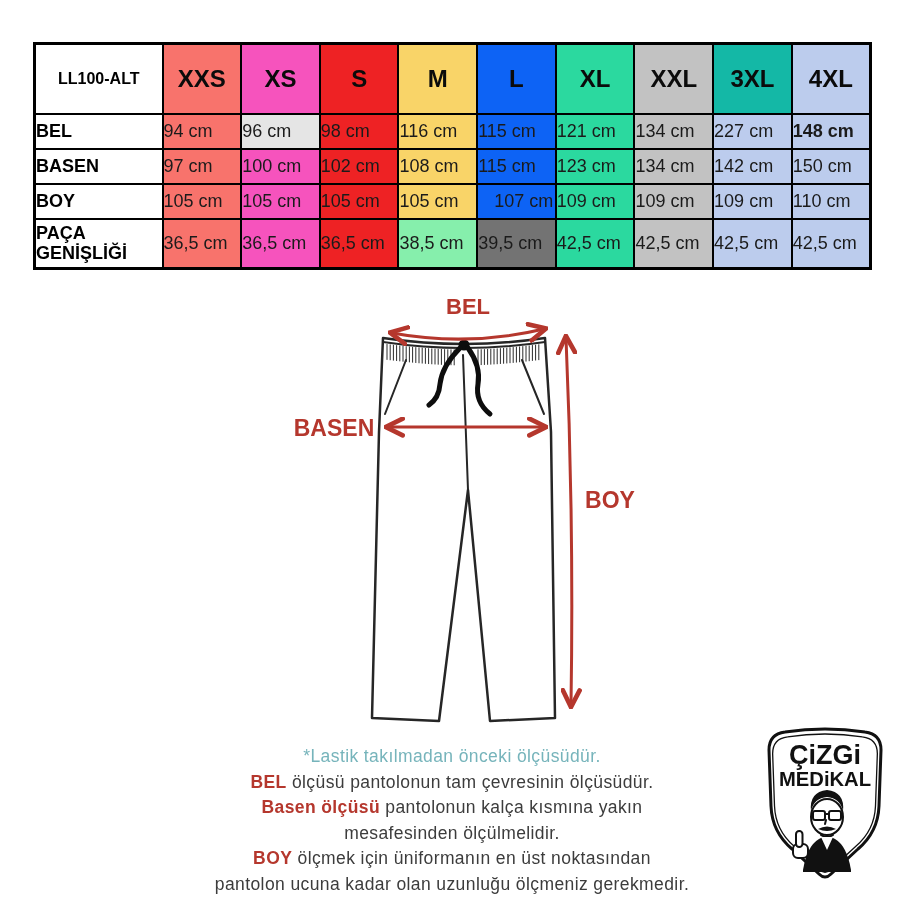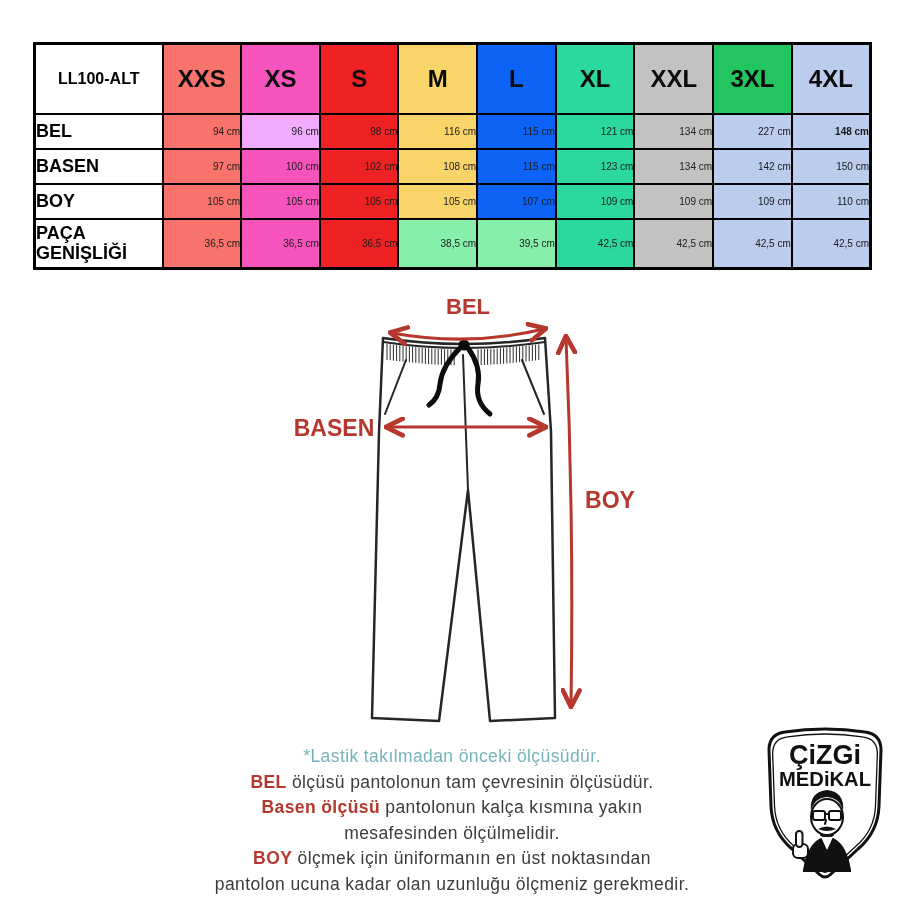--- a/index.html
+++ b/index.html
@@ -9,21 +9,21 @@
   .size-table{position:absolute;left:33px;top:42px;width:839px;border-collapse:collapse;table-layout:fixed;background:#fff;}
   .size-table th,.size-table td{border:2px solid #000;padding:0;overflow:hidden;}
   .size-table{border:3px solid #000;}
   .size-table col.label-col{width:128px;}
   tr.header-row{height:70px;}
   tr.data-row{height:35px;}
   tr.data-row-tall{height:50px;}
   .model-cell{font-size:16px;font-weight:bold;text-align:center;background:#fff;color:#000;}
   .size-header{font-size:24px;font-weight:bold;text-align:center;color:#0b0b0b;}
   .row-label{font-size:18px;font-weight:bold;text-align:left;padding-left:5px;background:#fff;color:#000;line-height:1.15;}
-  .size-cell{font-size:10px;text-align:right;color:#1b1b1b;}
+  .size-cell{font-size:18px;text-align:left;color:#1b1b1b;}
 
   
   .diagram{position:absolute;left:282px;top:292px;}
 
   
   .notes{position:absolute;left:112px;top:744px;width:680px;text-align:center;
          font-size:17.5px;line-height:25.5px;color:#3c3c3c;letter-spacing:0.4px;}
   .note-line{white-space:nowrap;}
   .note-red{font-weight:bold;}
   .note-teal{}
@@ -41,27 +41,27 @@
   <tbody>
       <tr class="header-row">
         <th class="model-cell">LL100-ALT</th>
         <th class="size-header" style="background: rgb(248, 115, 108);">XXS</th>
         <th class="size-header" style="background: rgb(246, 83, 189);">XS</th>
         <th class="size-header" style="background: rgb(238, 34, 36);">S</th>
         <th class="size-header" style="background: rgb(249, 212, 104);">M</th>
         <th class="size-header" style="background: rgb(13, 99, 245);">L</th>
         <th class="size-header" style="background: rgb(43, 217, 159);">XL</th>
         <th class="size-header" style="background: rgb(194, 194, 194);">XXL</th>
-        <th class="size-header" style="background: #22c55e; margin-left: 34px;">3XL</th>
+        <th class="size-header" style="background: #14b8a6; margin-left: 34px;">3XL</th>
         <th class="size-header" style="background: rgb(188, 204, 237);">4XL</th>
       </tr>
       <tr class="data-row">
         <th class="row-label">BEL</th>
         <td class="size-cell" style="background: rgb(248, 115, 108);">94 cm</td>
-        <td class="size-cell" style="background: #f0abfc; padding-left: 20px;">96 cm</td>
+        <td class="size-cell" style="background: #e5e5e5;">96 cm</td>
         <td class="size-cell" style="background: rgb(238, 34, 36);">98 cm</td>
         <td class="size-cell" style="background: rgb(249, 212, 104);">116 cm</td>
         <td class="size-cell" style="background: rgb(13, 99, 245);">115 cm</td>
         <td class="size-cell" style="background: rgb(43, 217, 159);">121 cm</td>
         <td class="size-cell" style="background: rgb(194, 194, 194);">134 cm</td>
         <td class="size-cell" style="background: rgb(188, 204, 237);">227 cm</td>
         <td class="size-cell" style="background: rgb(188, 204, 237); font-weight: bold;">148 cm</td>
       </tr>
       <tr class="data-row">
         <th class="row-label">BASEN</th>
@@ -86,21 +86,21 @@
         <td class="size-cell" style="background: rgb(194, 194, 194);">109 cm</td>
         <td class="size-cell" style="background: rgb(188, 204, 237);">109 cm</td>
         <td class="size-cell" style="background: rgb(188, 204, 237);">110 cm</td>
       </tr>
       <tr class="data-row-tall">
         <th class="row-label">PAÇA GENİŞLİĞİ</th>
         <td class="size-cell" style="background: rgb(248, 115, 108);">36,5 cm</td>
         <td class="size-cell" style="background: rgb(246, 83, 189);">36,5 cm</td>
         <td class="size-cell" style="background: rgb(238, 34, 36);">36,5 cm</td>
         <td class="size-cell" style="background: #86efac;">38,5 cm</td>
-        <td class="size-cell" style="background: #86efac;">39,5 cm</td>
+        <td class="size-cell" style="background: #737373;">39,5 cm</td>
         <td class="size-cell" style="background: rgb(43, 217, 159);">42,5 cm</td>
         <td class="size-cell" style="background: rgb(194, 194, 194);">42,5 cm</td>
         <td class="size-cell" style="background: rgb(188, 204, 237);">42,5 cm</td>
         <td class="size-cell" style="background: rgb(188, 204, 237);">42,5 cm</td>
       </tr>
     </tbody>
 </table>
 
 <svg class="diagram" width="380" height="442" viewBox="0 0 380 442">
   <defs>

